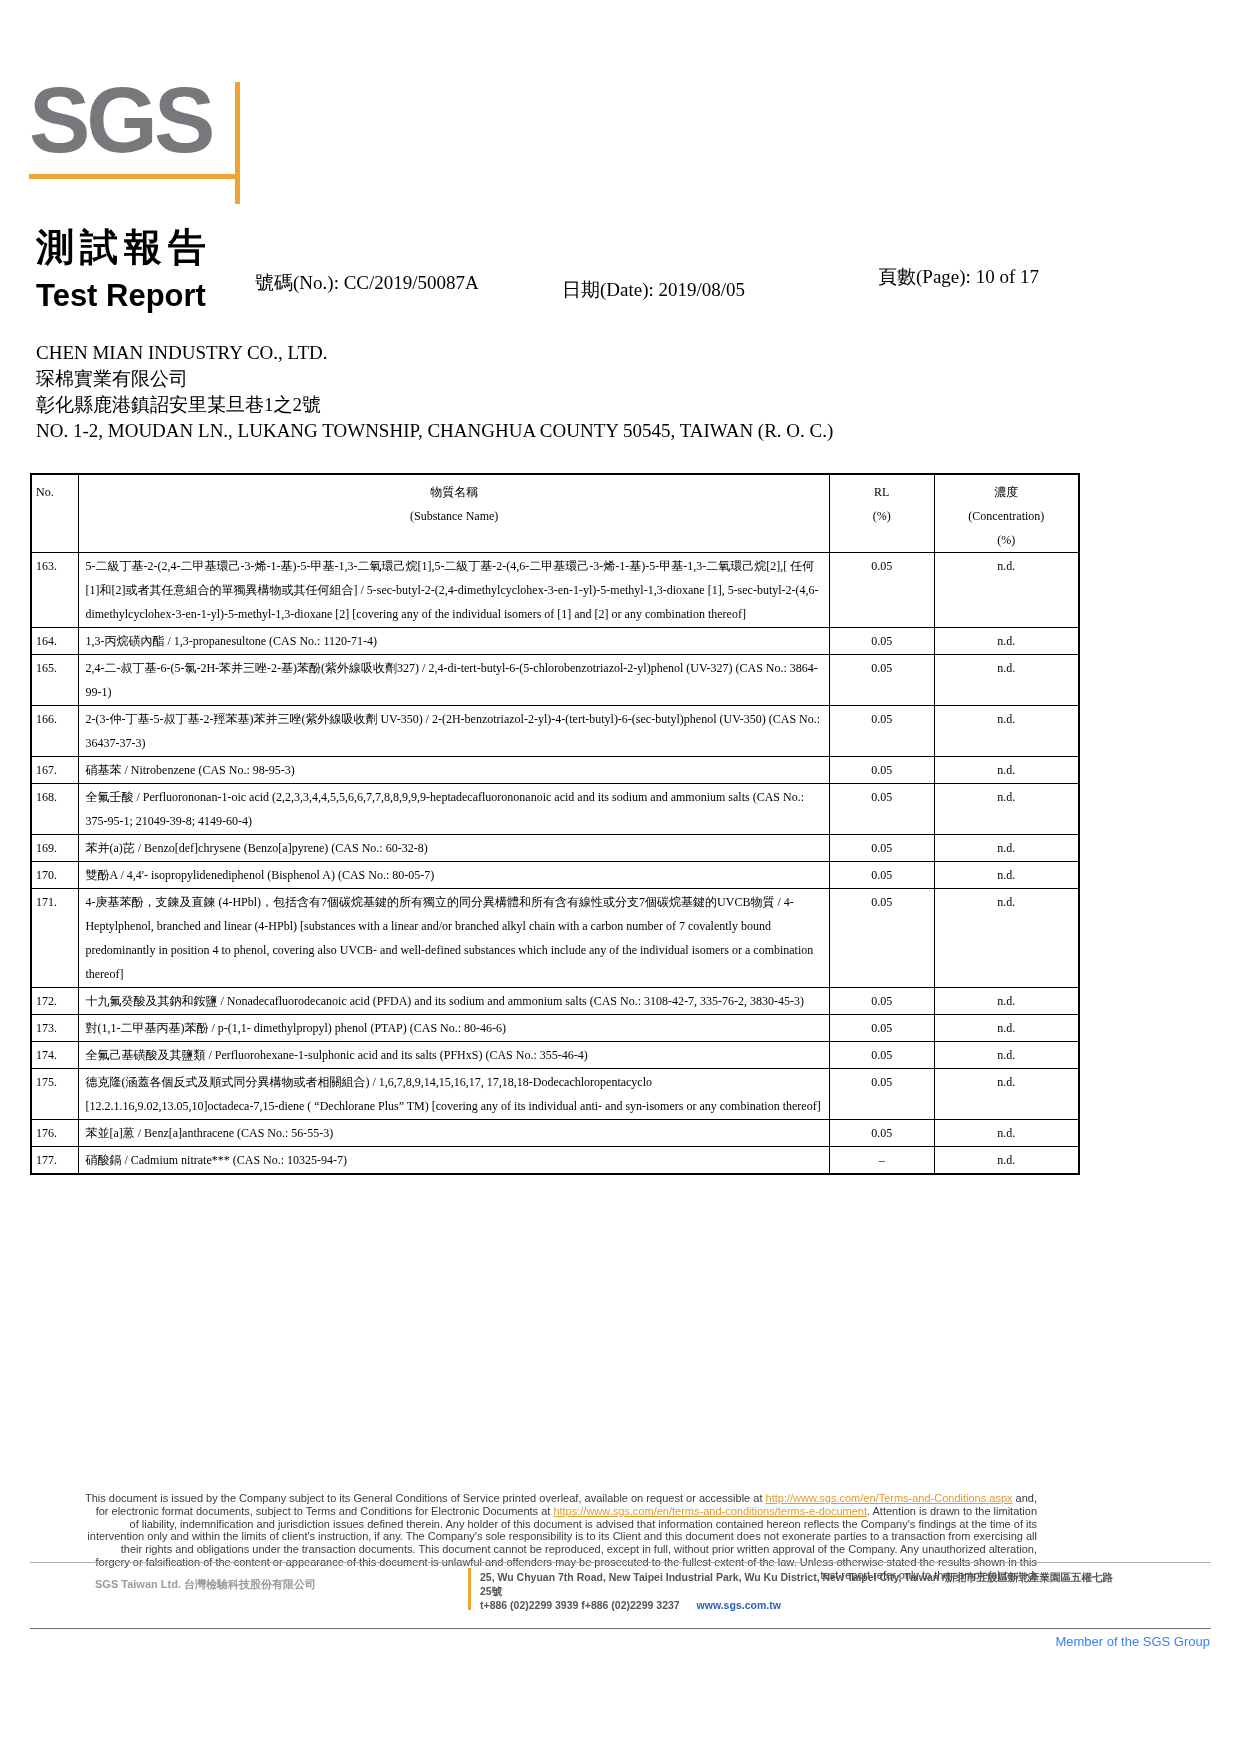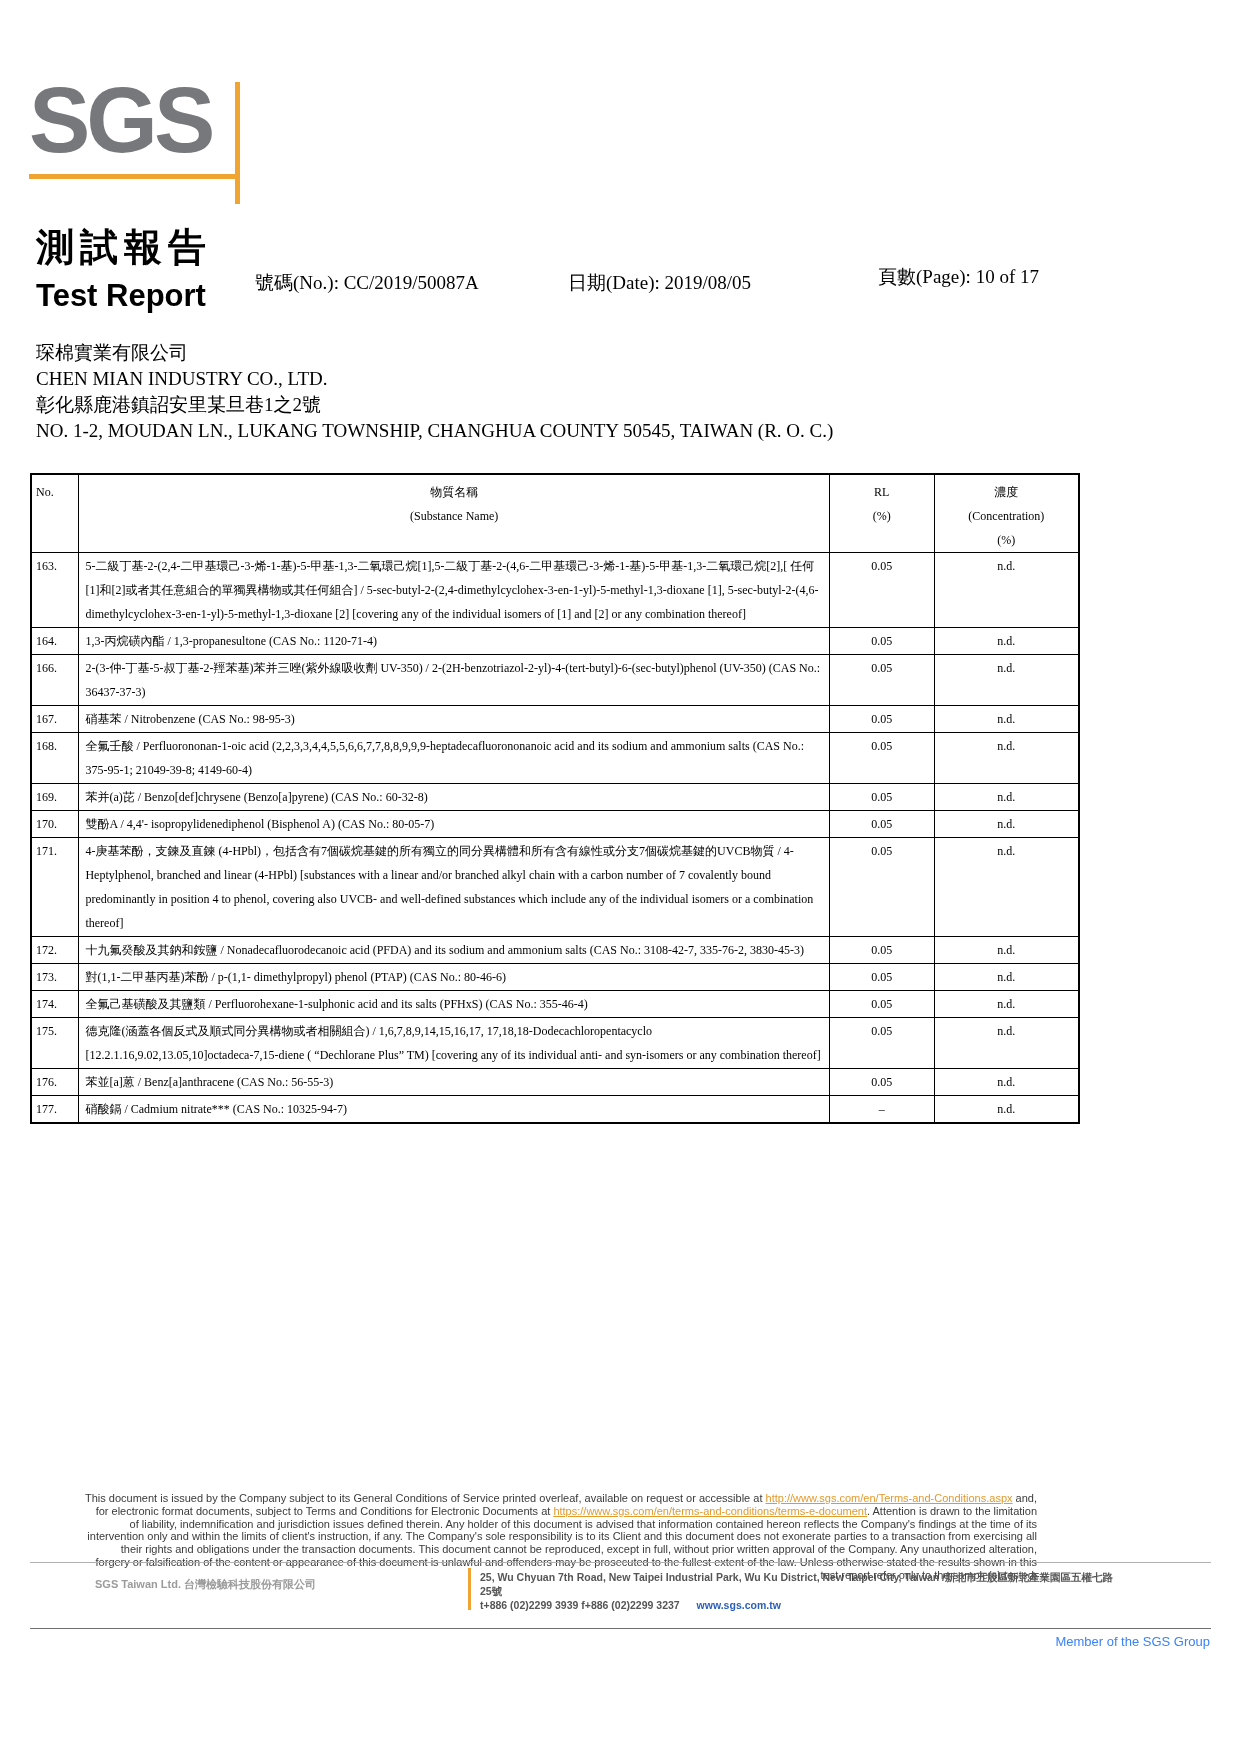--- a/index.html
+++ b/index.html
@@ -20,21 +20,21 @@
   }
   .logo-vline { position:absolute; left:206px; top:8px; width:5px; height:122px; background:#f0a532; }
   .logo-hline { position:absolute; left:0px; top:100px; width:211px; height:5px; background:#f0a532; }
 
   
   .title-zh { position:absolute; left:36px; top:222px; font-size:38px; font-weight:bold; letter-spacing:6px; }
   .title-en { position:absolute; left:36px; top:278px; font-size:31px; font-weight:bold; font-family:"Liberation Sans","DejaVu Sans",sans-serif; }
 
   .meta { position:absolute; top:270px; left:0; width:1241px; font-size:19px; }
   .meta-no   { position:absolute; left:255px; top:0; white-space:nowrap; }
-  .meta-date { position:absolute; left:562px; top:0; white-space:nowrap;margin-left:6px; }
+  .meta-date { position:absolute; left:562px; top:7px; white-space:nowrap; }
   .meta-page { position:absolute; left:878px; top:-6px; white-space:nowrap; }
 
   
   .client { position:absolute; left:36px; top:340px; font-size:19px; line-height:26px; }
 
   
   .subst-table {
     position:absolute; left:30px; top:473px; width:1050px;
     border-collapse:collapse; border:2px solid #000;
     font-size:12px; line-height:24px;
@@ -93,22 +93,22 @@
   <div class="title-zh">測試報告</div>
   <div class="title-en">Test Report</div>
 
   <div class="meta">
     <span class="meta-no"><span>號碼(No.):</span> <span>CC/2019/50087A</span></span>
     <span class="meta-date"><span>日期(Date):</span> <span>2019/08/05</span></span>
     <span class="meta-page"><span>頁數(Page):</span> <span>10 of 17</span></span>
   </div>
 
   <div class="client">
+    <div>CHEN MIAN INDUSTRY CO., LTD.</div>
     <div>琛棉實業有限公司</div>
-    <div>CHEN MIAN INDUSTRY CO., LTD.</div>
     <div>彰化縣鹿港鎮詔安里某旦巷1之2號</div>
     <div>NO. 1-2, MOUDAN LN., LUKANG TOWNSHIP, CHANGHUA COUNTY 50545, TAIWAN (R. O. C.)</div>
   </div>
 
   <table class="subst-table">
     <colgroup>
       <col class="col-no">
         <col class="col-sub">
         <col class="col-rl">
         <col class="col-conc">
@@ -139,20 +139,26 @@
       <td class="td-conc">n.d.</td>
     </tr>
 
     <tr>
       <td class="td-no">164.</td>
       <td class="td-sub">1,3-丙烷磺內酯 / 1,3-propanesultone (CAS No.: 1120-71-4)</td>
       <td class="td-rl">0.05</td>
       <td class="td-conc">n.d.</td>
     </tr>
 
+    <tr>
+      <td class="td-no">165.</td>
+      <td class="td-sub">2,4-二-叔丁基-6-(5-氯-2H-苯并三唑-2-基)苯酚(紫外線吸收劑327) / 2,4-di-tert-butyl-6-(5-chlorobenzotriazol-2-yl)phenol (UV-327) (CAS No.: 3864-99-1)</td>
+      <td class="td-rl">0.05</td>
+      <td class="td-conc">n.d.</td>
+    </tr>
 
     <tr>
       <td class="td-no">166.</td>
       <td class="td-sub">2-(3-仲-丁基-5-叔丁基-2-羥苯基)苯并三唑(紫外線吸收劑 UV-350) / 2-(2H-benzotriazol-2-yl)-4-(tert-butyl)-6-(sec-butyl)phenol (UV-350) (CAS No.: 36437-37-3)</td>
       <td class="td-rl">0.05</td>
       <td class="td-conc">n.d.</td>
     </tr>
 
     <tr>
       <td class="td-no">167.</td>

